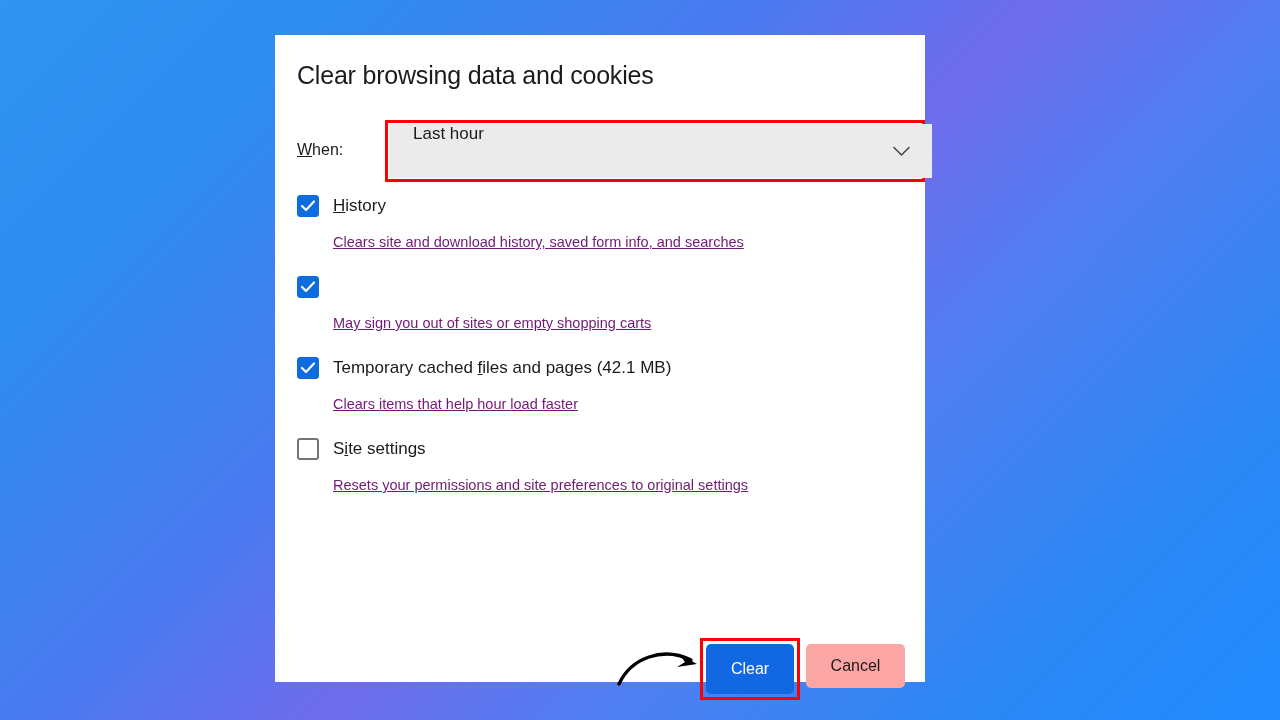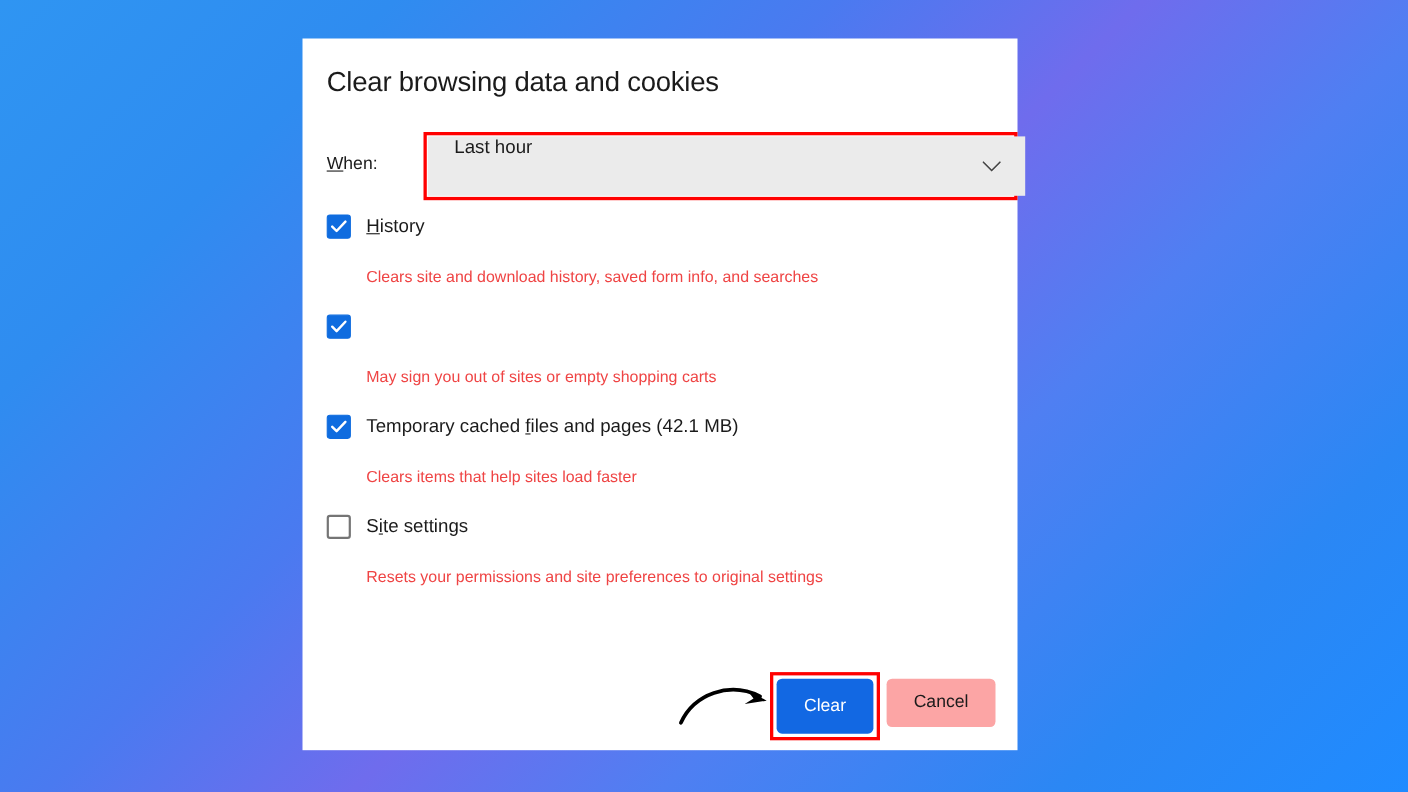--- a/index.html
+++ b/index.html
@@ -148,31 +148,32 @@
   .option-label {
     margin-left: 14px;
     font-size: 17px;
     color: #1b1b1b;
     white-space: nowrap;
   }
   .option-label .acc { text-decoration: underline; }
 
   .option-desc {
     margin-left: 36px;
-    margin-top: 25px;
+    margin-top: 15px;
     font-size: 14.5px;
-    color: #ef4444;
+    color: #701a75;
     white-space: nowrap;
+    text-decoration: underline;
   }
 
   
   #footer {
     position: absolute;
     left: 0;
-    top: 536px;
+    top: 563px;
     width: 650px;
     height: 82px;
   }
 
   #arrow-annotation {
     position: absolute;
     left: 340px;
     top: 40px;
     width: 96px;
     height: 52px;
@@ -267,21 +268,21 @@
 
     <div class="option-row">
       <div class="option-head">
         <span class="cbox checked">
           <svg width="15" height="12" viewBox="0 0 15 12">
             <path d="M1.5 6 L5.5 10 L13.5 1.5" stroke="#ffffff" stroke-width="2.2" fill="none" stroke-linecap="round" stroke-linejoin="round"></path>
           </svg>
         </span>
         <span class="option-label"><span>Temporary cached </span><span class="acc">f</span><span>iles and pages (42.1 MB)</span></span>
       </div>
-      <div class="option-desc">Clears items that help sites load faster</div>
+      <div class="option-desc">Clears items that help hour load faster</div>
     </div>
 
     <div class="option-row">
       <div class="option-head">
         <span class="cbox unchecked"></span>
         <span class="option-label"><span>S</span><span class="acc">i</span><span>te settings</span></span>
       </div>
       <div class="option-desc">Resets your permissions and site preferences to original settings</div>
     </div>
 

